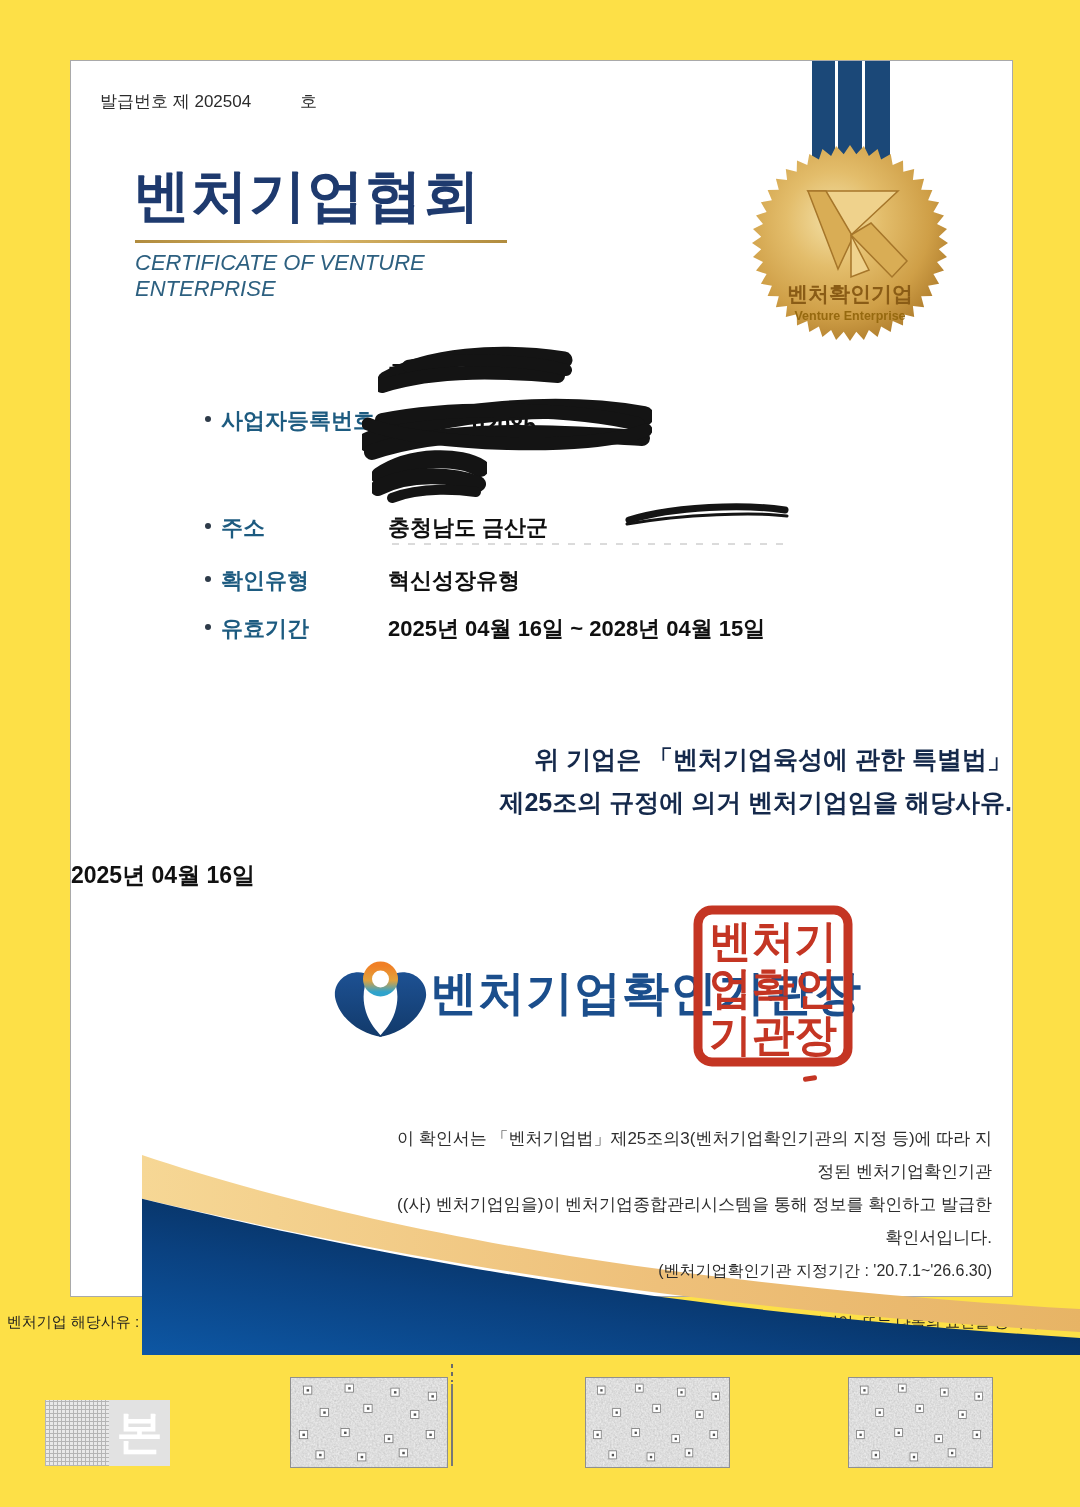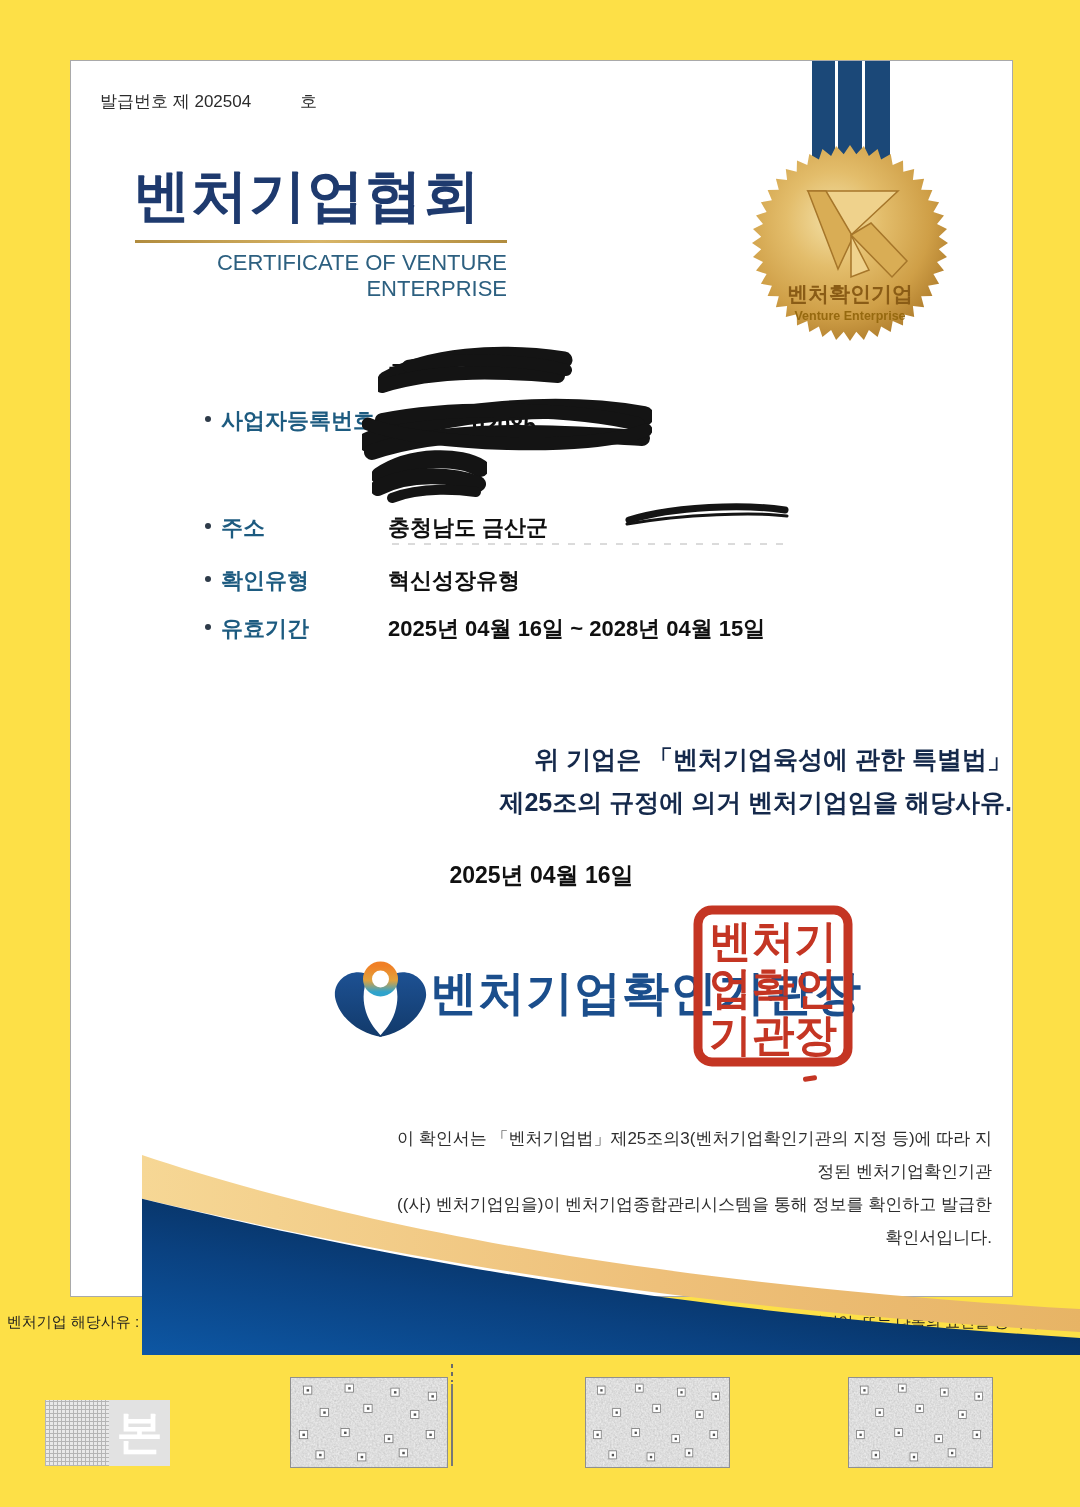--- a/index.html
+++ b/index.html
@@ -7,41 +7,41 @@
         font-family:"Liberation Sans","DejaVu Sans",sans-serif;}
   
   .cert{position:absolute;left:70px;top:60px;width:941px;height:1235px;
         border:1px solid #a9a9a9;background:#fff;}
   .issueno{position:absolute;left:100px;top:90px;font-size:17px;color:#2b2b2b;}
   .issueno-suffix{position:absolute;left:300px;top:90px;font-size:17px;color:#2b2b2b;}
   .title-ko{position:absolute;left:133px;top:158px;font-size:57px;font-weight:bold;
             color:#1e3a6e;letter-spacing:1px;}
   .gold-rule{position:absolute;left:135px;top:240px;width:372px;height:3px;
              background:linear-gradient(90deg,#b18c3e,#d8b567,#b18c3e);}
-  .title-en{position:absolute;left:135px;top:250px;width:372px;text-align:right;
-            font-size:22px;color:#2d6080;letter-spacing:0px;}
+  .title-en{position:absolute;left:135px;top:250px;width:372px;text-align:left;
+            font-size:22px;color:#2d6080;letter-spacing:0px;font-style:italic;}
   
   .ribbon{position:absolute;left:812px;top:61px;width:78px;height:104px;
     background:linear-gradient(90deg,#1b4878 0 23px,#fff 23px 26px,#1b4878 26px 50px,
                #fff 50px 53px,#1b4878 53px 78px);}
   .medal{position:absolute;left:750px;top:143px;width:200px;height:200px;}
   
   .row{position:absolute;left:0;width:941px;height:34px;}
   .bullet{position:absolute;left:205px;top:10px;width:6px;height:6px;border-radius:50%;
           background:#2e3b49;}
   .flabel{position:absolute;left:221px;top:0;font-size:22px;font-weight:bold;color:#1d5b80;}
   .fvalue{position:absolute;left:388px;top:0;font-size:22px;font-weight:bold;color:#101010;}
   .fragment{position:absolute;font-size:23px;font-weight:bold;color:#101010;}
   .scribble{position:absolute;pointer-events:none;}
   .dotline{position:absolute;left:392px;top:543px;width:396px;height:2px;opacity:.55;
     background:repeating-linear-gradient(90deg,#bdbdbd 0 7px,transparent 7px 16px);}
   
   .statement{position:absolute;left:71px;top:738px;width:941px;text-align:right;
              font-size:25px;font-weight:bold;color:#15294b;line-height:43px;}
-  .issue-date{position:absolute;left:71px;top:860px;width:941px;text-align:center;
+  .issue-date{position:absolute;left:71px;top:860px;width:941px;
               font-size:23px;font-weight:bold;color:#111;}
   
   .issuer-logo{position:absolute;left:333px;top:955px;width:95px;height:88px;}
   .issuer-name{position:absolute;left:430px;top:962px;font-size:47px;font-weight:bold;
                color:#1b4e8c;letter-spacing:1px;z-index:1;}
   .stamp{position:absolute;left:688px;top:898px;width:175px;height:195px;z-index:2;}
   .stamp-tick{position:absolute;left:803px;top:1076px;width:14px;height:5px;
               background:#c43523;transform:rotate(-8deg);z-index:2;border-radius:2px;}
   
   .notes{position:absolute;right:88px;top:1122px;width:640px;text-align:right;
@@ -202,20 +202,21 @@
       <text x="85" y="58" text-anchor="middle" textLength="128" lengthAdjust="spacingAndGlyphs">벤처기</text>
       <text x="85" y="105" text-anchor="middle" textLength="128" lengthAdjust="spacingAndGlyphs">업확인</text>
       <text x="85" y="152" text-anchor="middle" textLength="128" lengthAdjust="spacingAndGlyphs">기관장</text>
     </g>
   </svg>
   <div class="stamp-tick"></div>
 
   <div class="notes">
     <div class="n1">이 확인서는 「벤처기업법」제25조의3(벤처기업확인기관의 지정 등)에 따라 지정된 벤처기업확인기관</div>
     <div class="n2">((사) 벤처기업임을)이 벤처기업종합관리시스템을 통해 정보를 확인하고 발급한 확인서입니다.</div>
+    <div class="n3">(벤처기업확인기관 지정기간 : '20.7.1~'26.6.30)</div>
   </div>
 
   <div class="reason">벤처기업 해당사유 : 벤처기업법 제2조의2제1항제2호 가목의 요건을 충족하는 벤처기업 (또는 나목의 요건을 충족하는 벤처기업, 또는 다목의 요건을 충족하는 벤처기업)</div>
 
   <div class="wm">
     <div class="wm-hatch"></div>
     <div class="wm-char">본</div>
   </div>
 
   <svg width="0" height="0" style="position:absolute">

